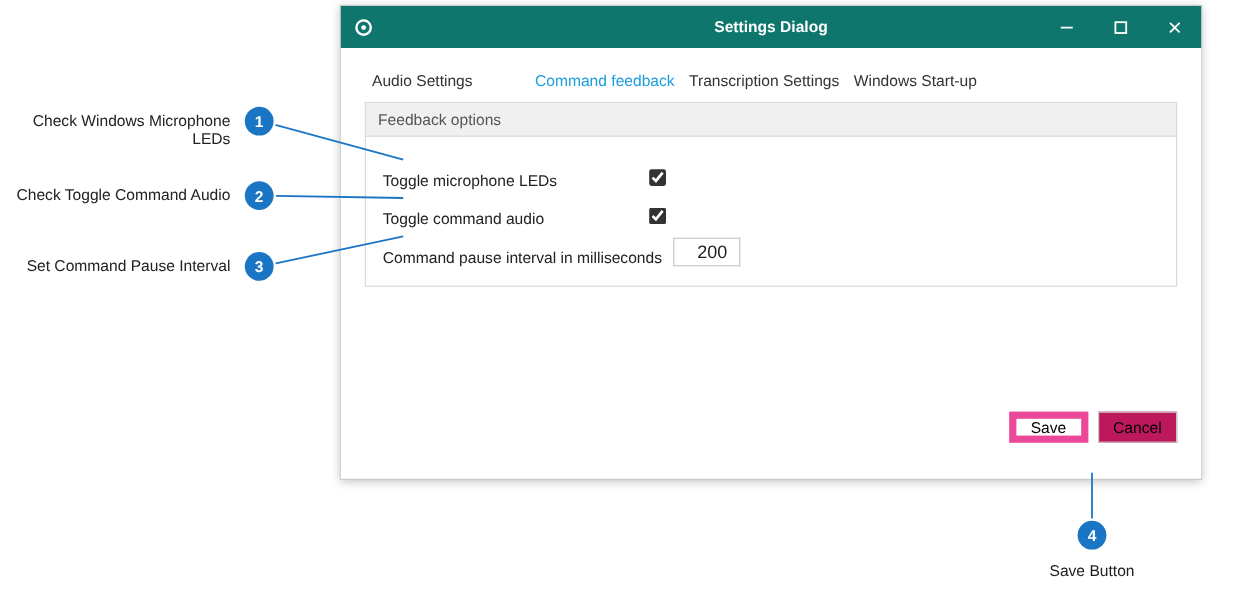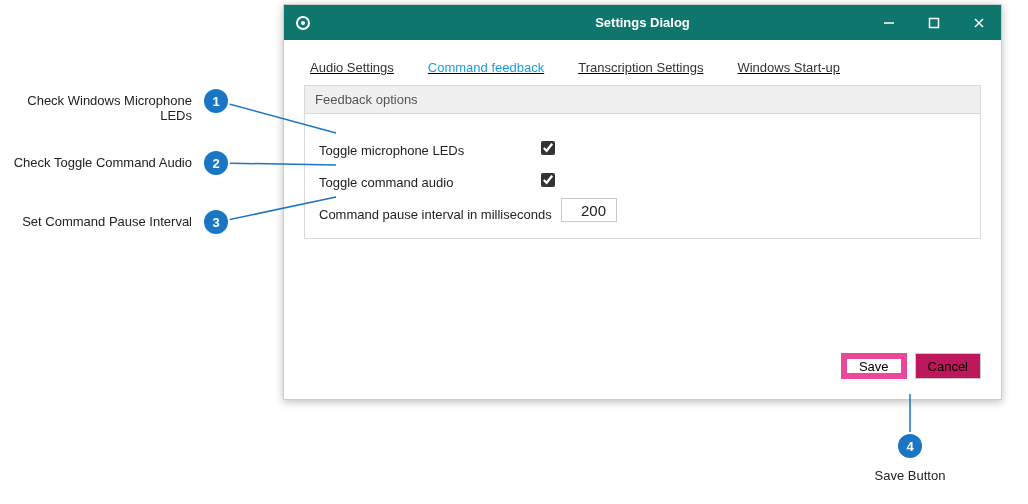--- a/index.html
+++ b/index.html
@@ -58,35 +58,34 @@
       height: 35px;
       display: flex;
       align-items: center;
       justify-content: center;
       color: #fff;
       cursor: pointer;
     }
     .tabs {
       display: flex;
       padding: 14px 20px 0 20px;
-      gap: 22px;
       border-bottom: none;
-      text-decoration: underline;
     }
     .tab {
       padding: 6px 6px 10px 6px;
       color: #333;
       cursor: pointer;
       font-size: 13px;
     }
     .tab.active {
       color: #1a9edb;
+      margin-left: 40px;
     }
     .content-wrap {
-      padding: 0 20px 20px 20px;
+      padding: 0 20px 30px 20px;
       flex: 1;
       display: flex;
       flex-direction: column;
     }
     .group {
       border: 1px solid #d9d9d9;
       background: #fff;
       flex: 0 0 auto;
     }
     .group-header {

